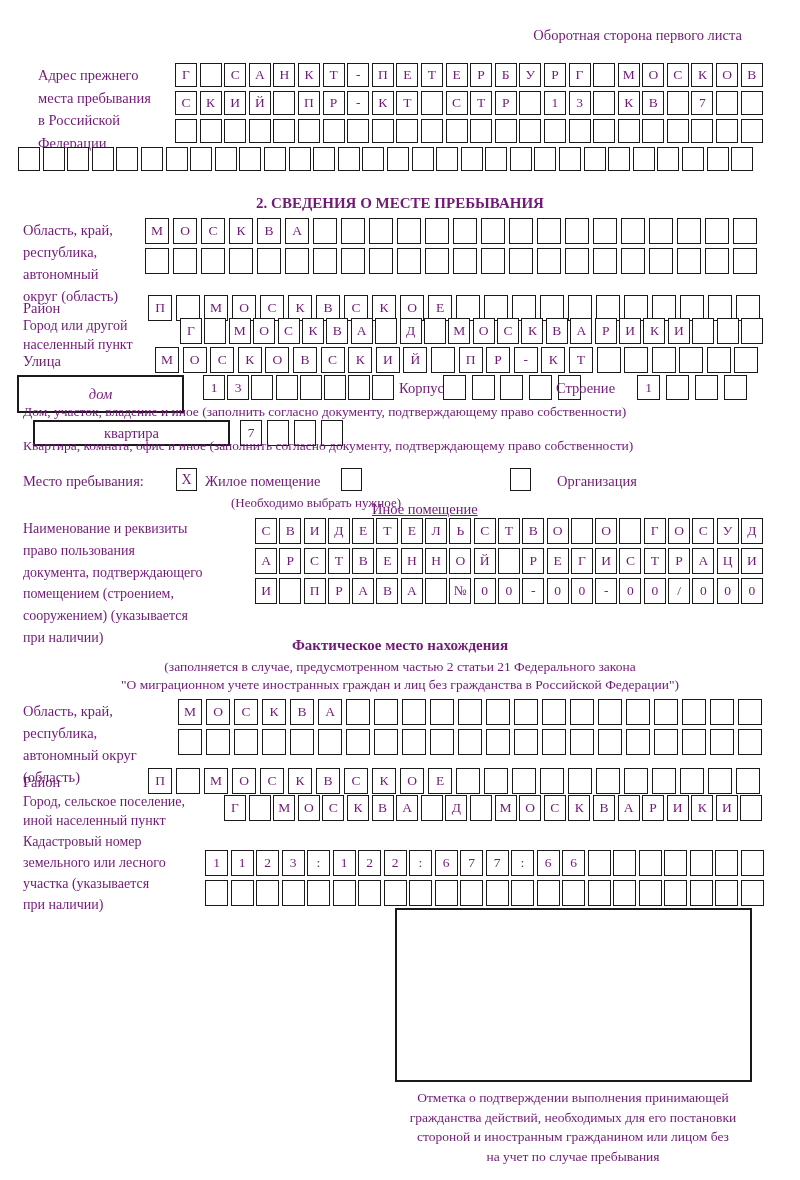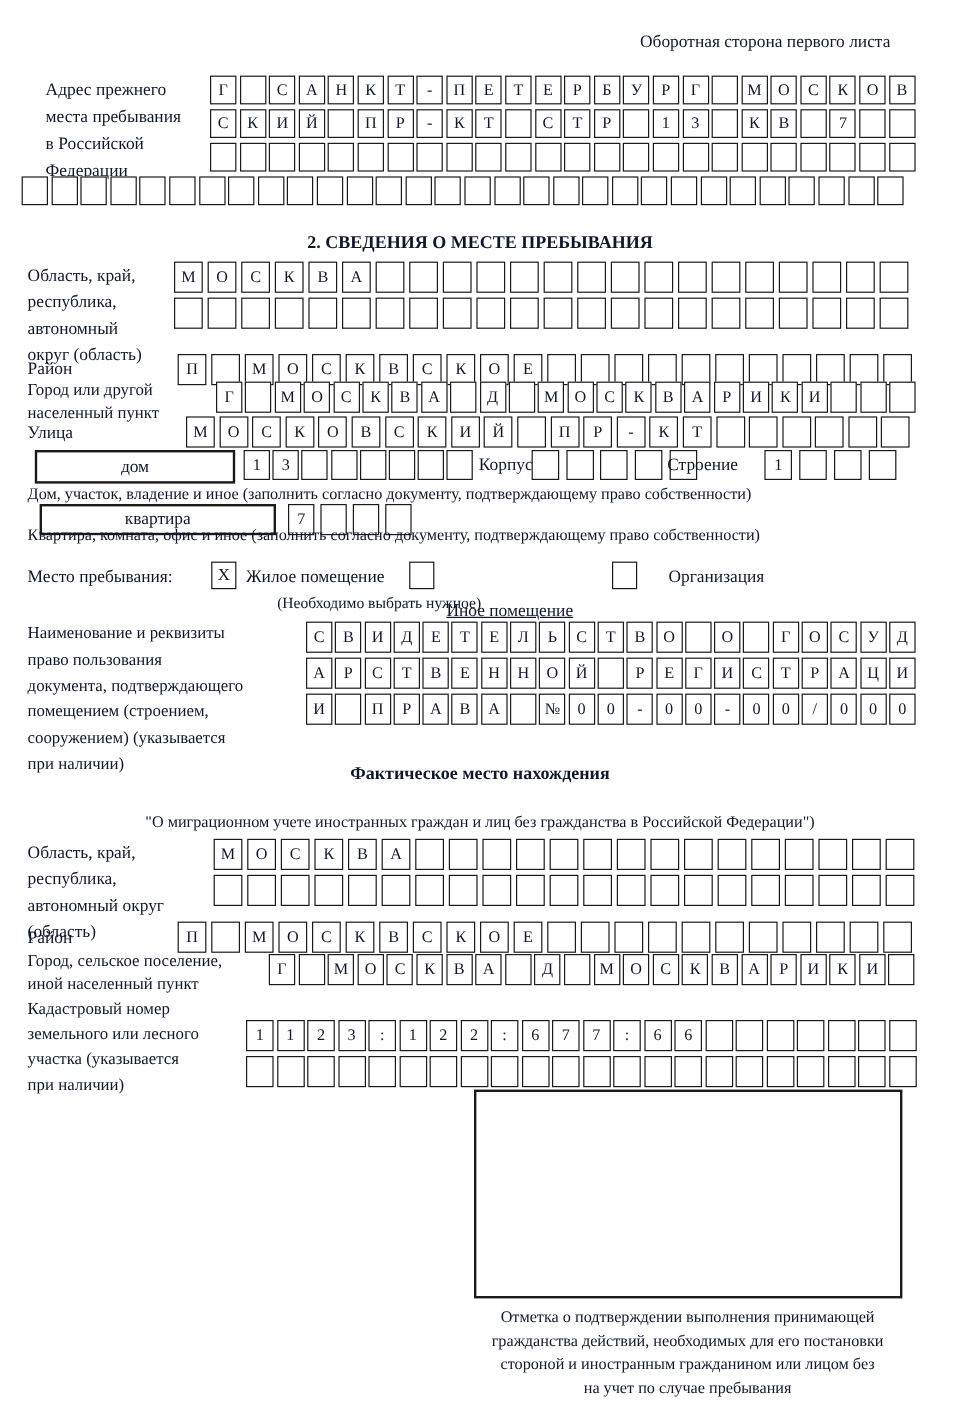--- a/index.html
+++ b/index.html
@@ -1,17 +1,17 @@
 <!DOCTYPE html>
 <html><head>
 <meta charset="utf-8">
 <style>
   html,body{margin:0;padding:0;background:#fff;}
   #page{position:relative;width:800px;height:1180px;background:#ffffff;
-        font-family:"Liberation Serif","DejaVu Serif",serif;color:#0f172a;overflow:hidden;}
+        font-family:"Liberation Serif","DejaVu Serif",serif;color:#701a75;overflow:hidden;}
   .abs{position:absolute;}
   .row{display:flex;align-items:flex-start;}
   .cell{display:flex;align-items:center;justify-content:center;
         border:1.8px solid #1a1a1a;background:#fff;box-sizing:border-box;
         font-size:13.5px;line-height:1;}
   
   .size-a{gap:2.6px}      .size-a .cell{width:22px;height:24px;}
   .size-b{gap:4px}        .size-b .cell{width:24px;height:26px;}
   .size-c{gap:2.4px}      .size-c .cell{width:22px;height:26px;}
   .size-d{gap:3.6px}      .size-d .cell{width:24px;height:26px;}
@@ -290,21 +290,21 @@
       <span class="cell">К</span>
       <span class="cell">Т</span>
       <span class="cell"></span>
       <span class="cell"></span>
       <span class="cell"></span>
       <span class="cell"></span>
       <span class="cell"></span>
       <span class="cell"></span>
     </div>
 
-  <div class="abs widebox" style="left:29px;top:375px;width:167px;height:28px;">
+  <div class="abs widebox" style="left:17px;top:375px;width:167px;height:38px;font-style:italic;">
     <span>дом</span>
   </div>
   <div class="abs row size-house" style="left:203px;top:375px;">
       <span class="cell">1</span>
       <span class="cell">3</span>
       <span class="cell"></span>
       <span class="cell"></span>
       <span class="cell"></span>
       <span class="cell"></span>
       <span class="cell"></span>
@@ -419,20 +419,21 @@
       <span class="cell">-</span>
       <span class="cell">0</span>
       <span class="cell">0</span>
       <span class="cell">/</span>
       <span class="cell">0</span>
       <span class="cell">0</span>
       <span class="cell">0</span>
     </div>
 
   <div class="abs title centerband" style="top:637px;">Фактическое место нахождения</div>
+  <div class="abs note centerband" style="top:659px;font-size:13.5px;">(заполняется в случае, предусмотренном частью 2 статьи 21 Федерального закона</div>
   <div class="abs note centerband" style="top:677px;font-size:13.5px;">"О миграционном учете иностранных граждан и лиц без гражданства в Российской Федерации")</div>
 
   <div class="abs label" style="left:23px;top:700px;">
     <div>Область, край,</div>
     <div>республика,</div>
     <div>автономный округ</div>
     <div>(область)</div>
   </div>
   <div class="abs row size-b" style="left:178px;top:699px;">
       <span class="cell">М</span>

